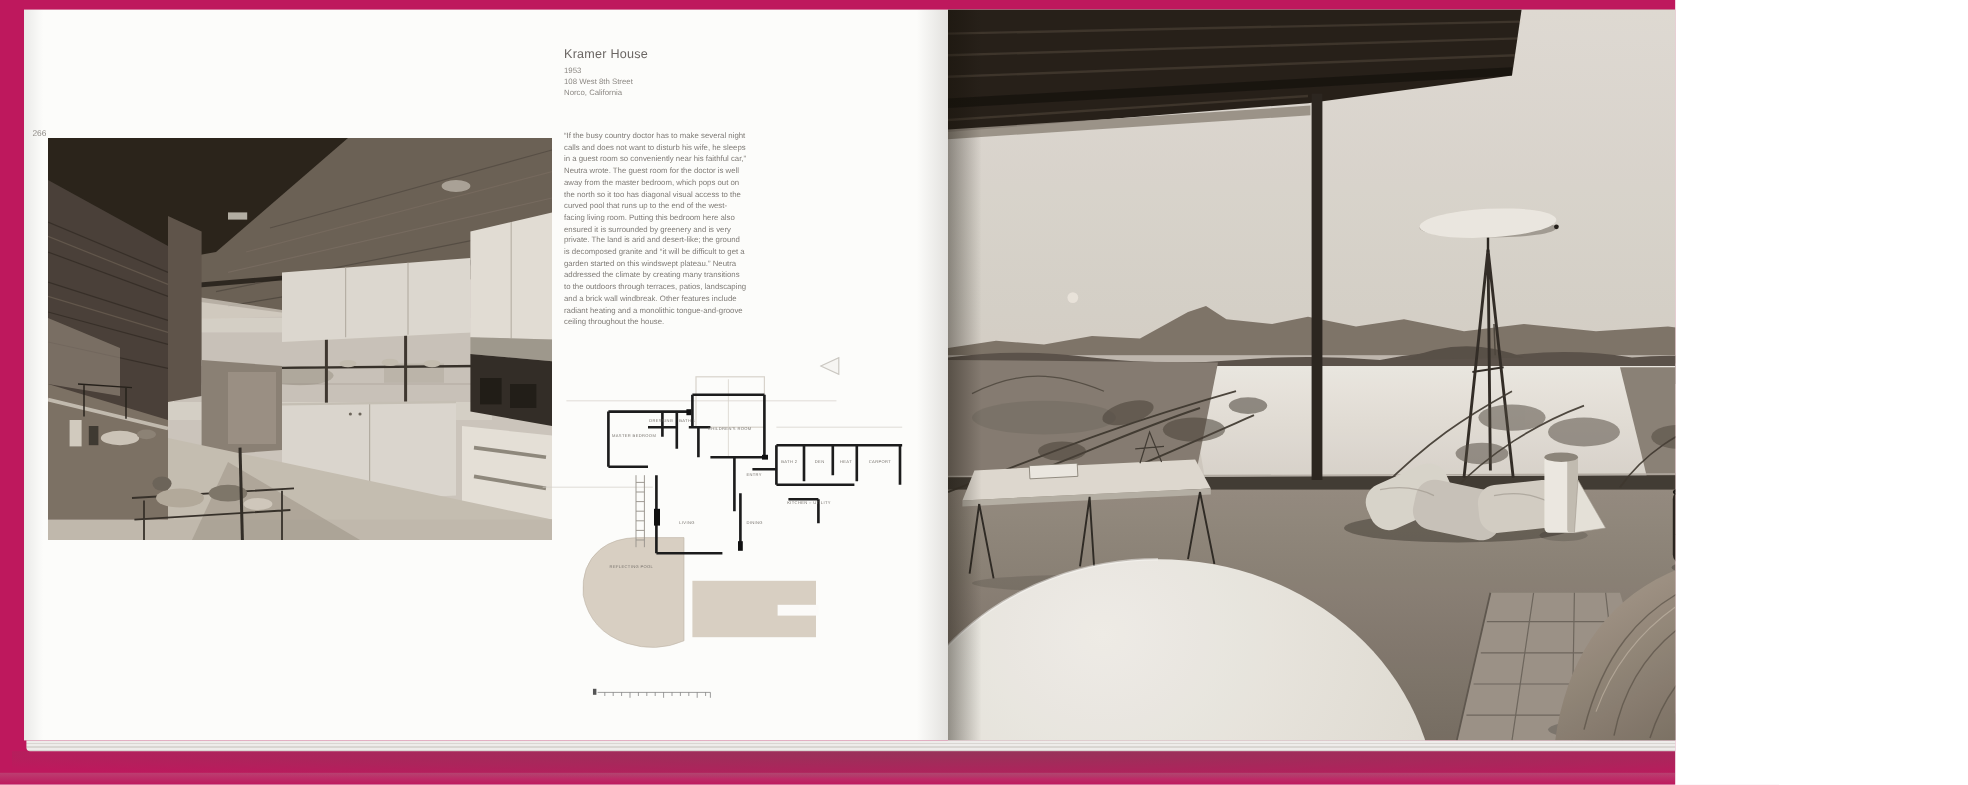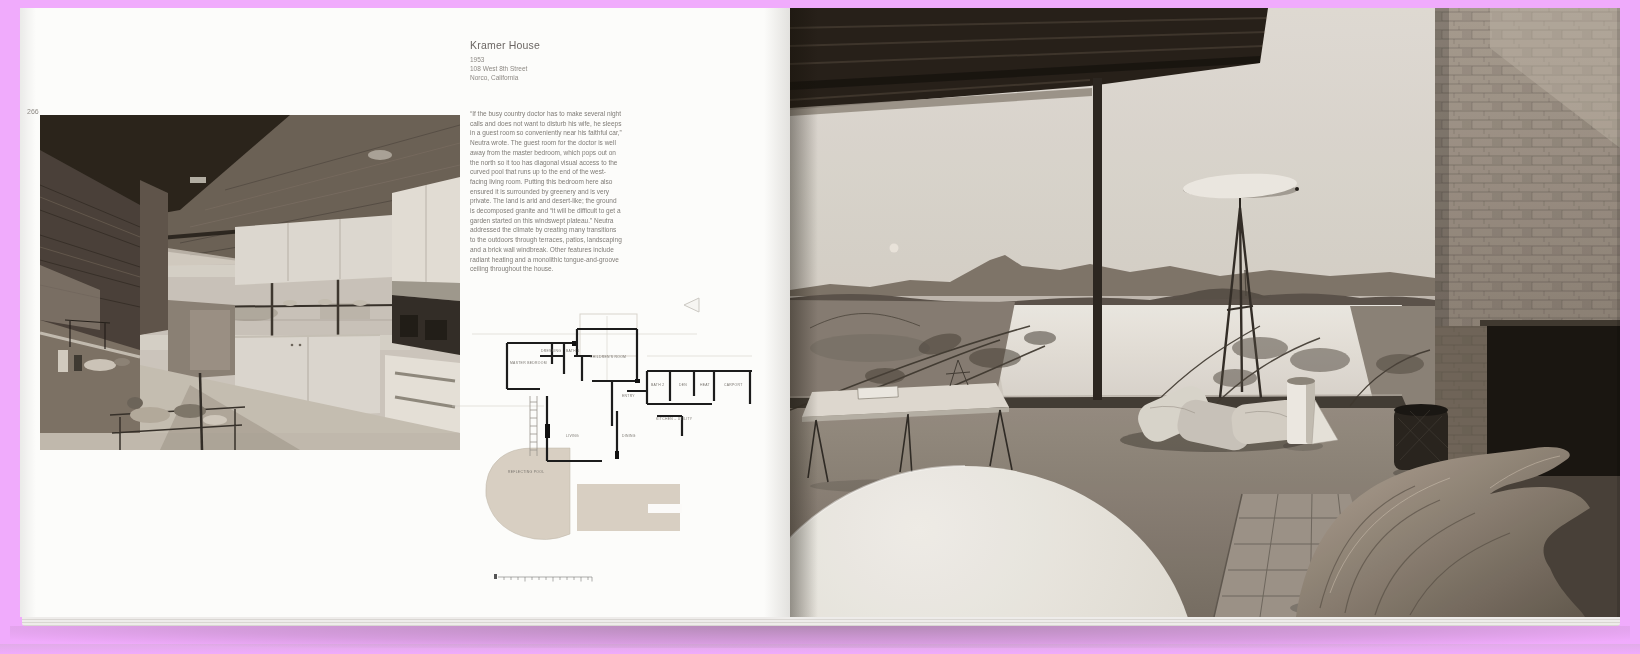--- a/index.html
+++ b/index.html
@@ -1,16 +1,16 @@
 <!DOCTYPE html>
 <html><head>
 <meta charset="utf-8">
 <style>
   html,body{margin:0;padding:0;background:#ffffff;}
-  .screen{position:relative;width:1640px;height:654px;background:#f0abfc;overflow:hidden;
+  .screen{position:relative;width:1396px;height:654px;background:#be185d;overflow:hidden;
           font-family:"Liberation Sans",sans-serif;}
   
   .page{position:absolute;top:8px;height:609px;}
   .page-left{left:20px;width:770px;background:#fcfcfa;}
   .page-left::before{content:"";position:absolute;left:0;top:0;bottom:0;width:16px;
       background:linear-gradient(to right,rgba(0,0,0,.07),rgba(0,0,0,0));}
   .page-left::after{content:"";position:absolute;right:0;top:0;bottom:0;width:26px;
       background:linear-gradient(to left,rgba(40,30,20,.12),rgba(40,30,20,0));}
   .page-right{left:790px;width:830px;background:#c9c2bb;}
   

